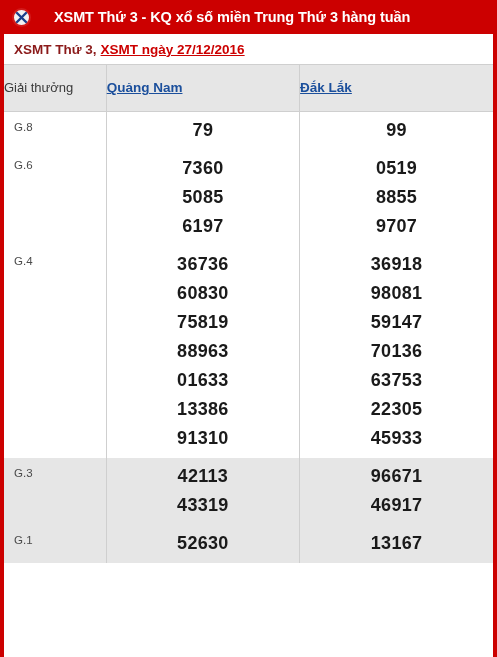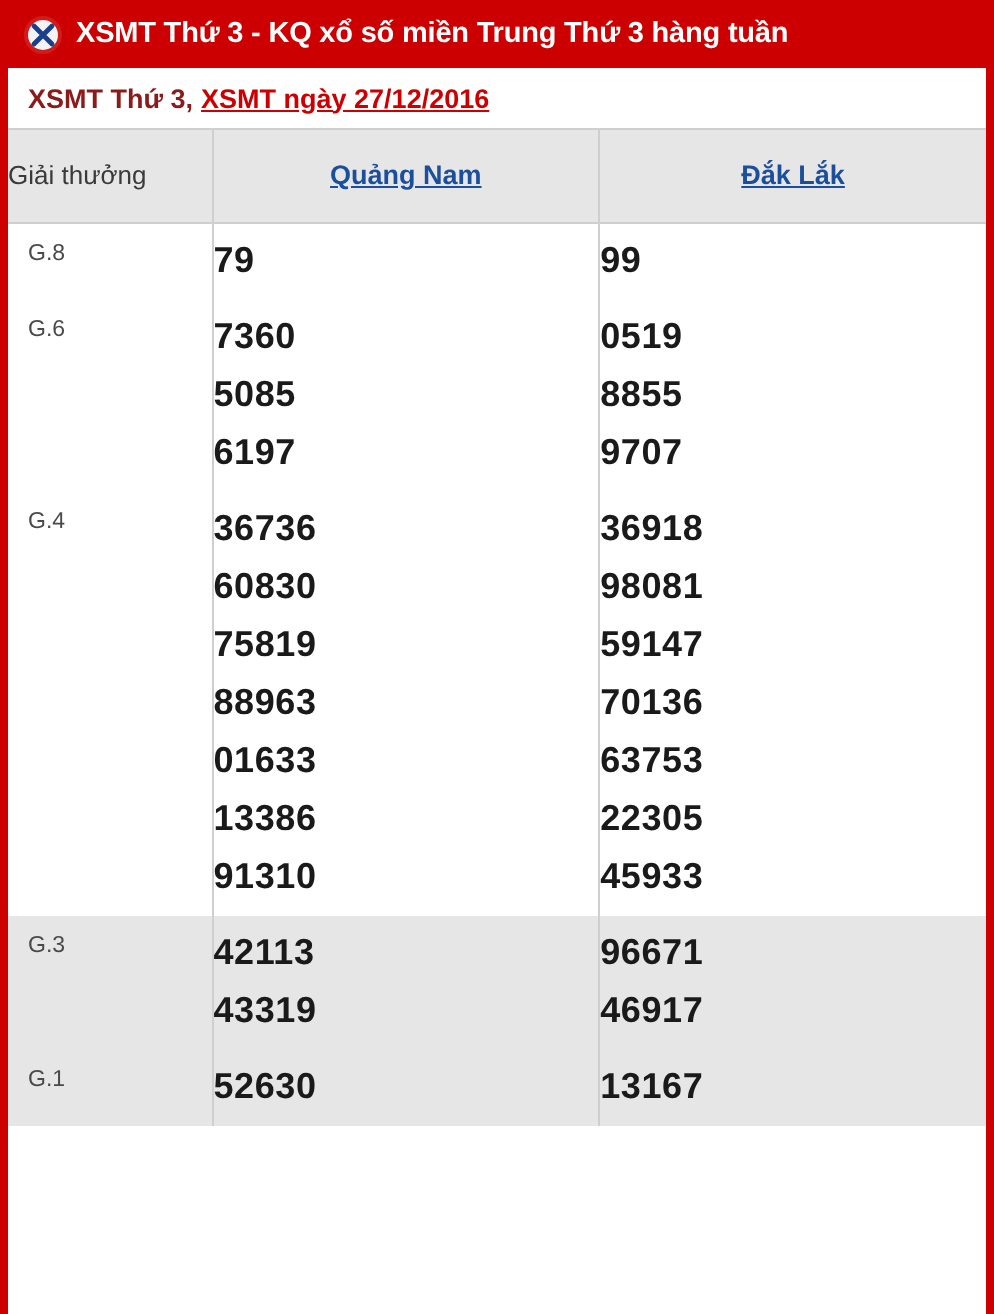--- a/index.html
+++ b/index.html
@@ -26,21 +26,21 @@
   }
 
   
   .titlebar {
     background: #cc0000;
     height: 34px;
     flex: 0 0 34px;
     display: flex;
     align-items: center;
     padding: 0 8px;
-    gap: 7px;
+    gap: 23px;
   }
   .title-icon {
     width: 19px;
     height: 19px;
     flex: 0 0 19px;
     border-radius: 50%;
     background: #f3f3f3;
     border: 2px solid #d21b1b;
     position: relative;
     display: flex;
@@ -107,42 +107,42 @@
     font-weight: normal;
     color: #333333;
     border-bottom: 1px solid #cfcfcf;
   }
   th.prize-head {
     text-align: left;
     padding-left: 10px;
     color: #3a3a3a;
     font-size: 13px;
   }
-  th.prov-head { text-align: center; }
+  th.prov-head { text-align: left; }
   th.prov-head .prov-link {
     color: #1b4f9c;
     font-weight: bold;
     font-size: 13.5px;
     text-decoration: underline;
     cursor: pointer;
   }
 
   tbody tr.row-odd  td { background: #ffffff; }
   tbody tr.row-even td { background: #e6e6e6; }
 
   tbody td.prize-cell {
     text-align: left;
     padding-left: 10px;
     font-size: 11.5px;
     color: #4a4a4a;
     vertical-align: top;
     padding-top: 9px;
   }
   tbody td.nums-cell {
-    text-align: left;
+    text-align: center;
     padding: 4px 0 5px;
   }
   .num {
     font-size: 18px;
     font-weight: bold;
     color: #1a1a1a;
     line-height: 29px;
     letter-spacing: 0.3px;
   }
 </style>

